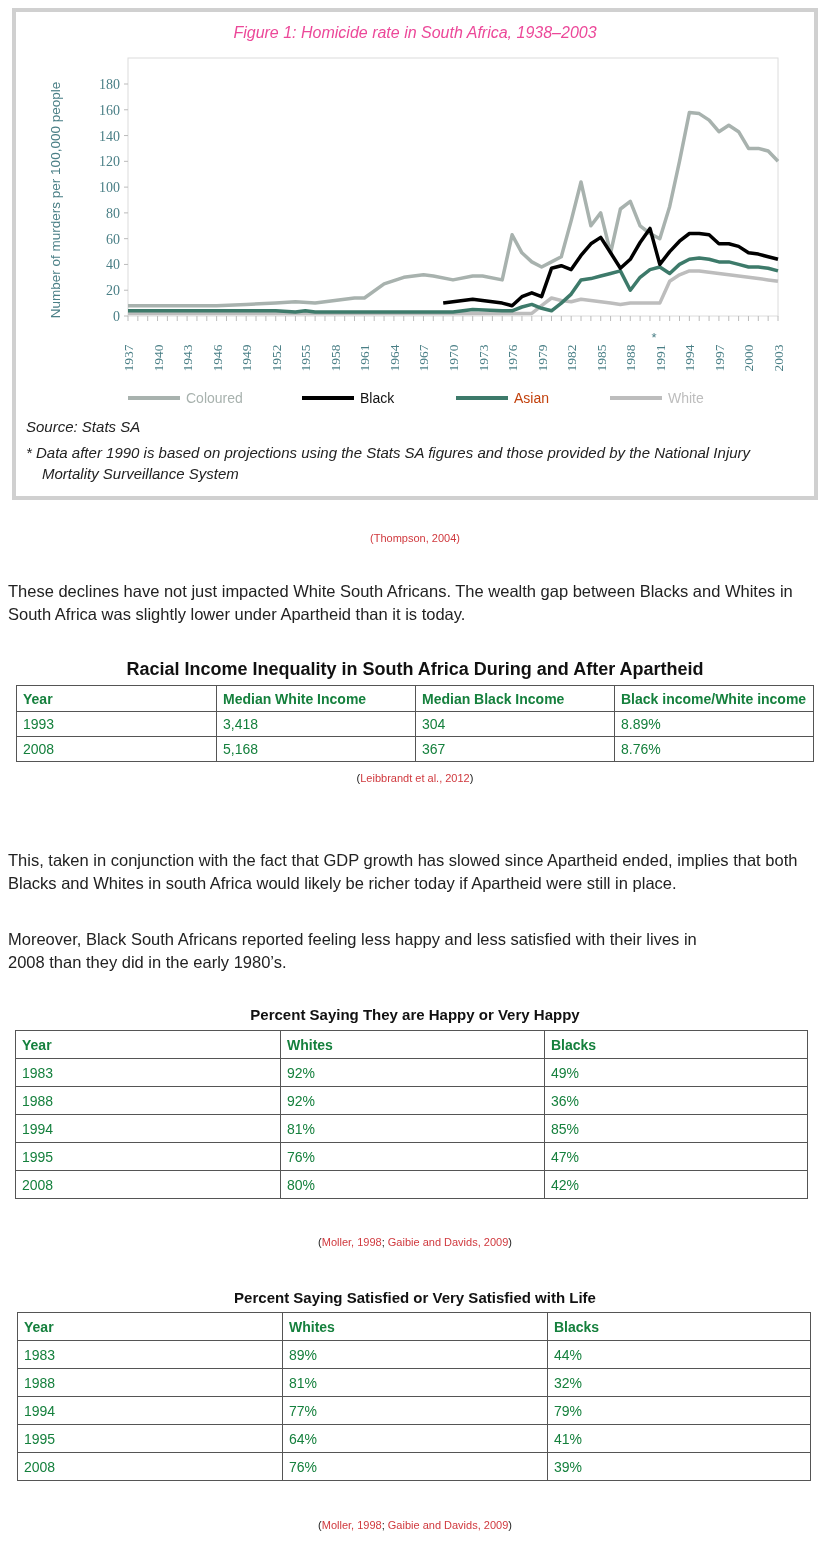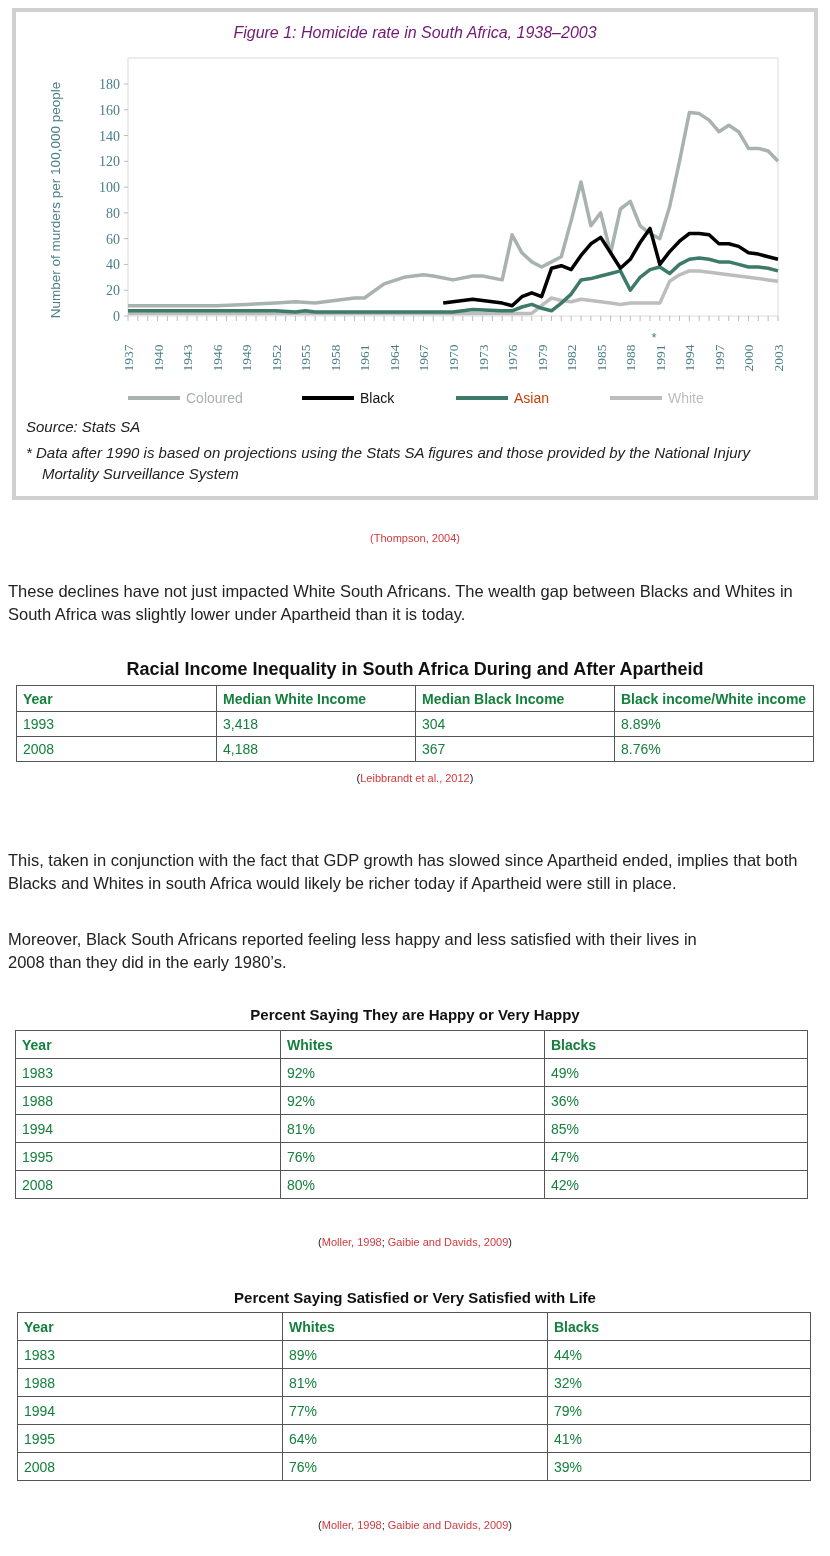--- a/index.html
+++ b/index.html
@@ -5,21 +5,21 @@
   * { box-sizing: border-box; margin: 0; padding: 0; }
   html, body { width: 830px; height: 1556px; background: #ffffff; overflow: hidden; }
   body { font-family: "Liberation Sans", sans-serif; color: #222; position: relative; }
 
   .figure-box {
     position: absolute; left: 12px; top: 8px; width: 806px; height: 492px;
     border: 4px solid #d0d0d0; background: #fff;
   }
   .fig-title {
     position: absolute; left: 0; top: 12px; width: 100%; text-align: center;
-    font-style: italic; font-size: 16px; color: #701a75;
+    font-style: italic; font-size: 16px; color: #ec4899;
   }
   .chart-svg { position: absolute; left: 0; top: 0; }
   .legend { position: absolute; left: 0; top: 378px; width: 100%; height: 20px; }
   .legend-item { position: absolute; top: 0; display: flex; align-items: center; font-size: 14px; }
   .legend-swatch { width: 52px; height: 4px; margin-right: 6px; }
   .source {
     position: absolute; left: 10px; top: 406px; font-style: italic; font-size: 15px; color: #222;
   }
   .footnote {
     position: absolute; left: 10px; top: 430px; width: 760px; font-style: italic; font-size: 15px;
@@ -200,21 +200,21 @@
     <th>Black income/White income</th>
   </tr>
   <tr style="height:25px">
     <td>1993</td>
     <td>3,418</td>
     <td>304</td>
     <td>8.89%</td>
   </tr>
   <tr style="height:25px">
     <td>2008</td>
-    <td>4,188</td>
+    <td>5,168</td>
     <td>367</td>
     <td>8.76%</td>
   </tr>
 </tbody>
   </table>
 
 <div class="cite" style="top:772px">
   <span>(</span><span class="link">Leibbrandt et al., 2012</span><span>)</span>
 </div>
 

